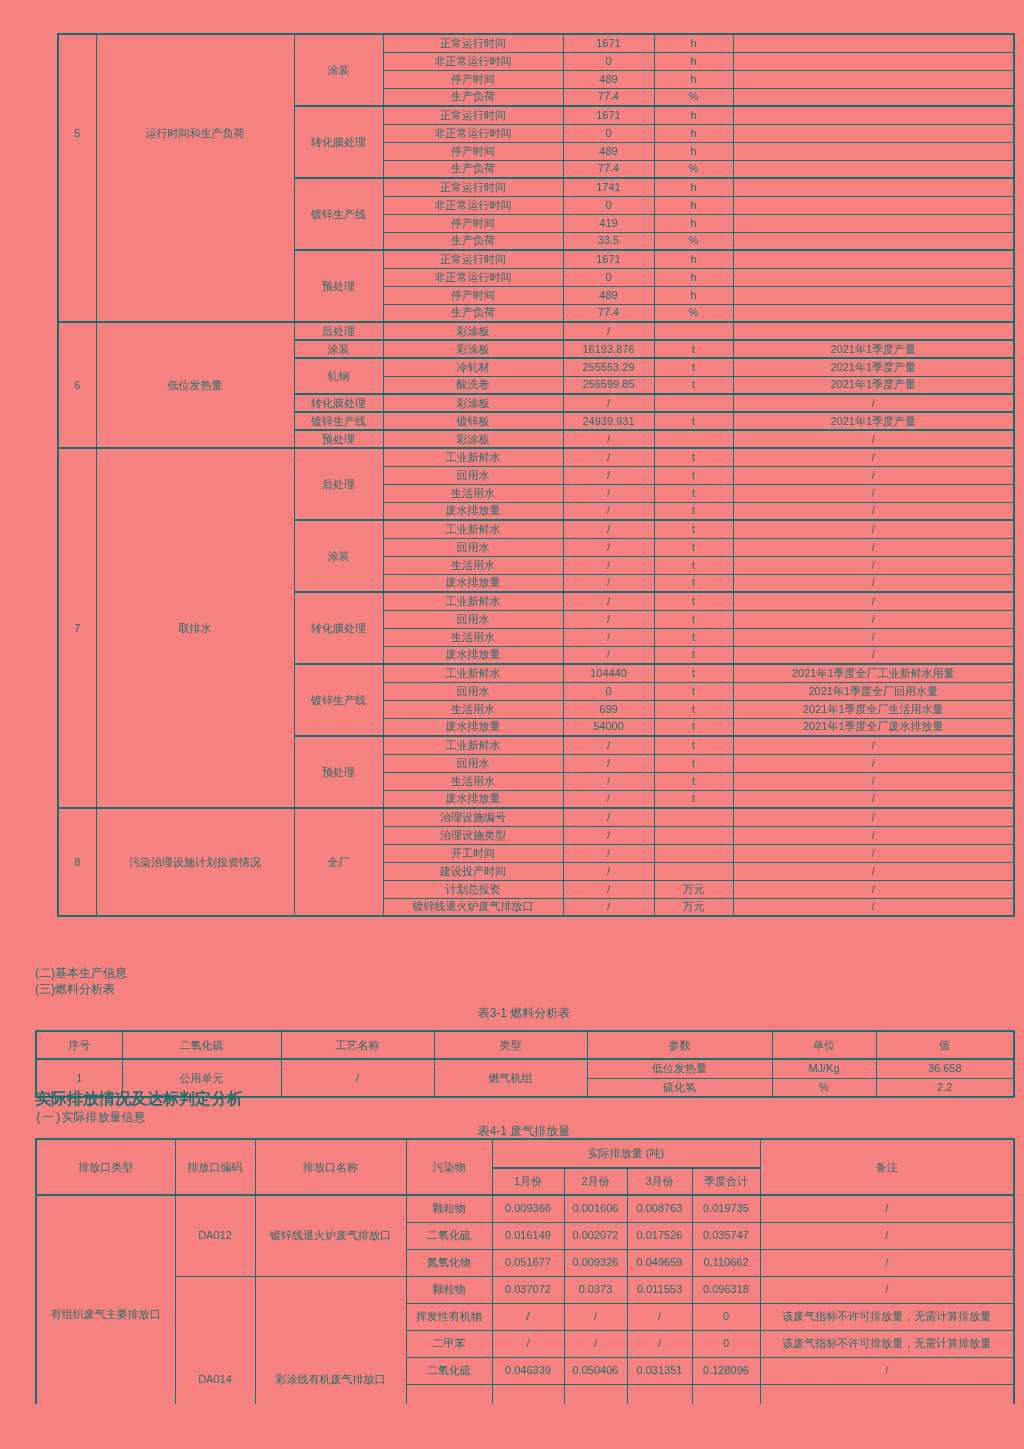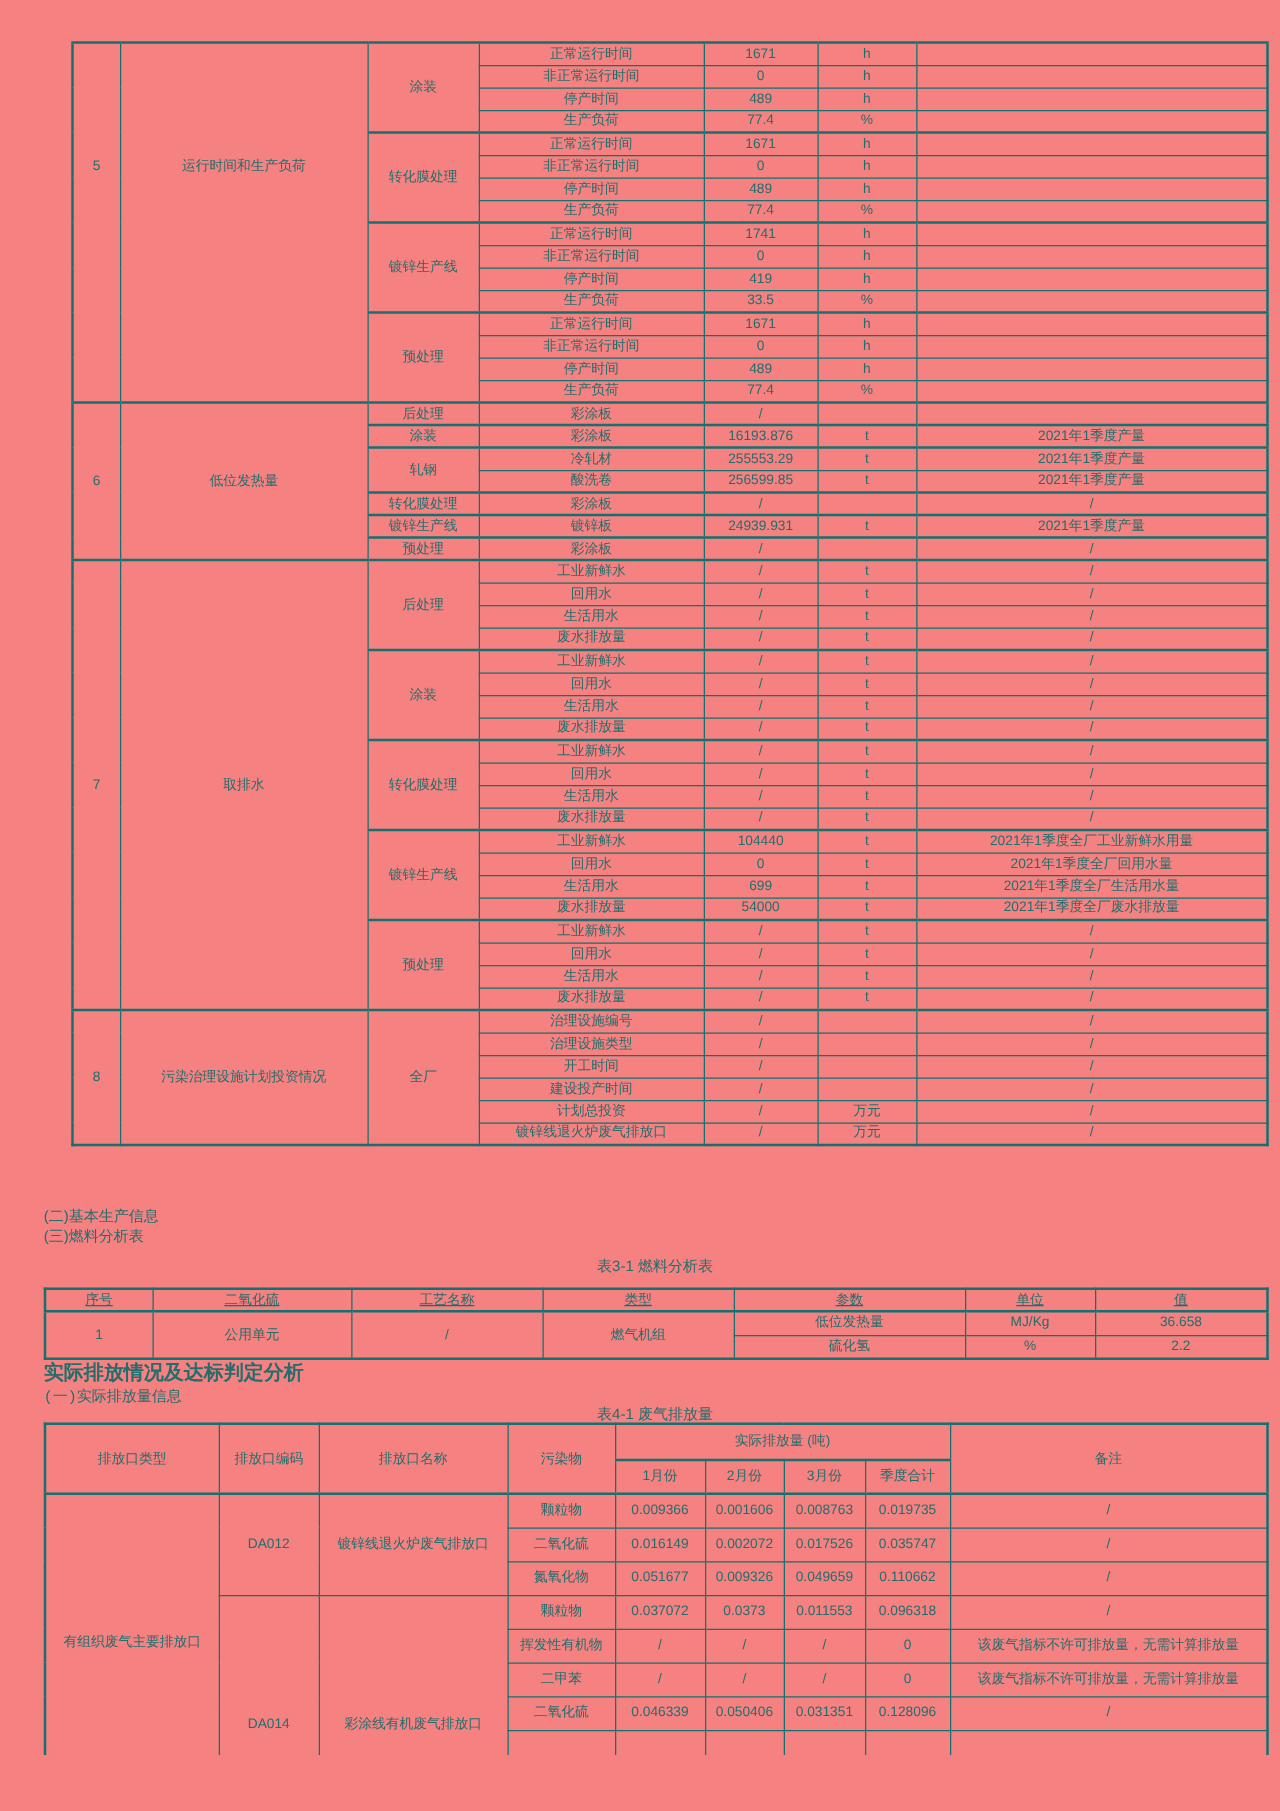--- a/index.html
+++ b/index.html
@@ -404,21 +404,21 @@
   <colgroup>
     <col style="width:86px">
       <col style="width:159px">
       <col style="width:153px">
       <col style="width:153px">
     <col style="width:185px">
       <col style="width:104px">
       <col style="width:138px">
   </colgroup>
   <tbody id="fuel-body">
-      <tr style="height: 18px; text-decoration: underline;">
+      <tr style="height: 28px;">
         <td class="hb">序号</td>
         <td class="hb">二氧化硫</td>
         <td class="hb">工艺名称</td>
         <td class="hb">类型</td>
         <td class="hb">参数</td>
         <td class="hb">单位</td>
         <td class="hb">值</td>
       </tr>
       <tr style="height: 19px;">
         <td rowspan="2">1</td>

